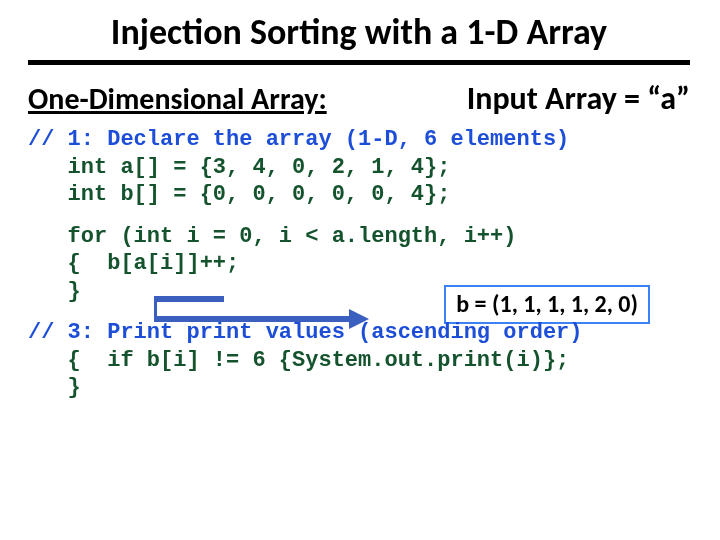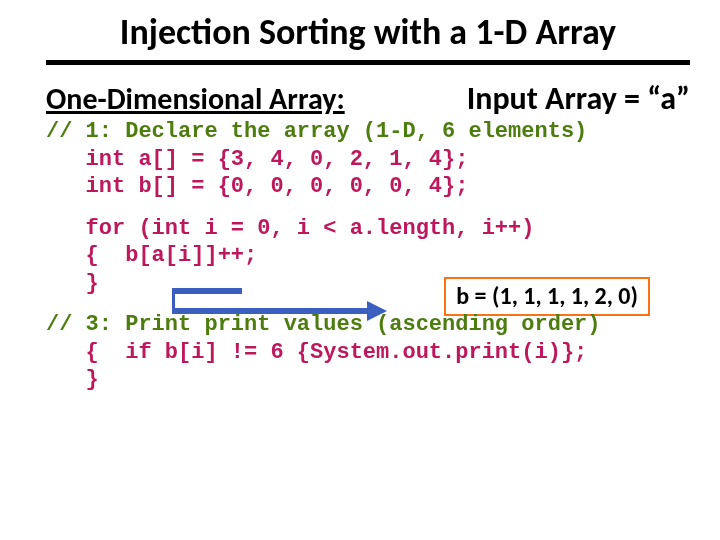--- a/index.html
+++ b/index.html
@@ -5,66 +5,67 @@
   body {
     margin: 0;
     padding: 0;
     width: 720px;
     height: 540px;
     background: #fff;
     font-family: Calibri, "Segoe UI", Arial, sans-serif;
     overflow: hidden;
   }
   .slide {
-    padding: 10px 30px 20px 46px;
+    padding: 10px 30px 20px 28px;
   }
   .title {
     font-size: 36px;
     font-weight: bold;
     color: #000;
     text-align: center;
     margin: 0 0 6px 0;
     letter-spacing: 0px;
   }
   .hr {
     border: none;
     border-top: 5px solid #000;
     margin: 0 0 14px 0;
   }
   .subhead {
     display: flex;
     justify-content: space-between;
     align-items: baseline;
+    margin-bottom: 8px;
   }
   .subtitle {
     font-size: 30px;
     font-weight: bold;
     text-decoration: underline;
     color: #000;
   }
   .input-label {
     font-size: 32px;
     font-weight: bold;
     color: #000;
   }
   .code {
     font-family: "Courier New", monospace;
     font-size: 22px;
     font-weight: bold;
     line-height: 1.25;
-    color: #be185d;
+    color: #14532d;
     white-space: pre;
   }
-  .comment { color: #4d7c0f; }
+  .comment { color: #1d4ed8; }
   .block { margin-bottom: 14px; position: relative; }
   .annotation-box {
     position: absolute;
     right: 40px;
     top: 62px;
-    border: 2px solid #f97316;
+    border: 2px solid #3b82f6;
     background: #fff;
     padding: 2px 10px 4px 10px;
     font-family: Calibri, Arial, sans-serif;
     font-size: 24px;
     font-weight: bold;
     color: #000;
   }
   .arrow-svg {
     position: absolute;
     left: 126px;

